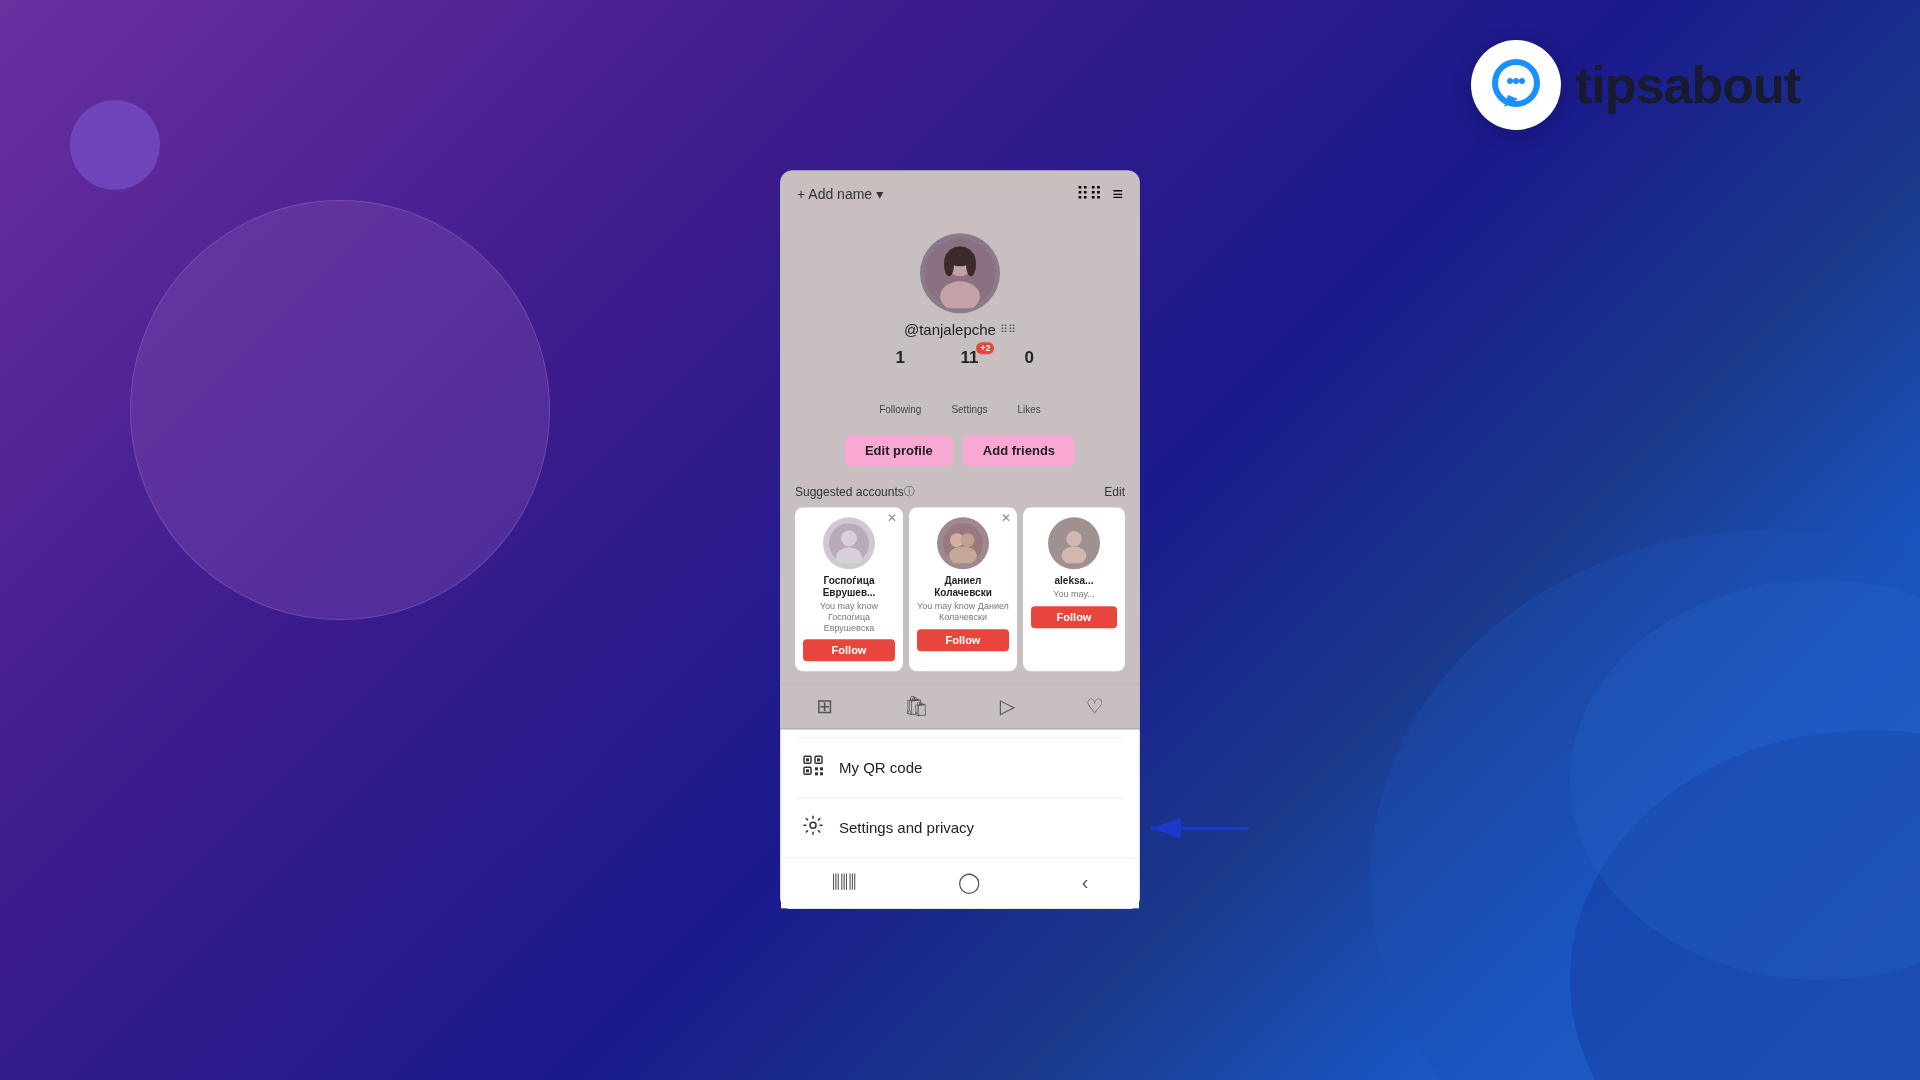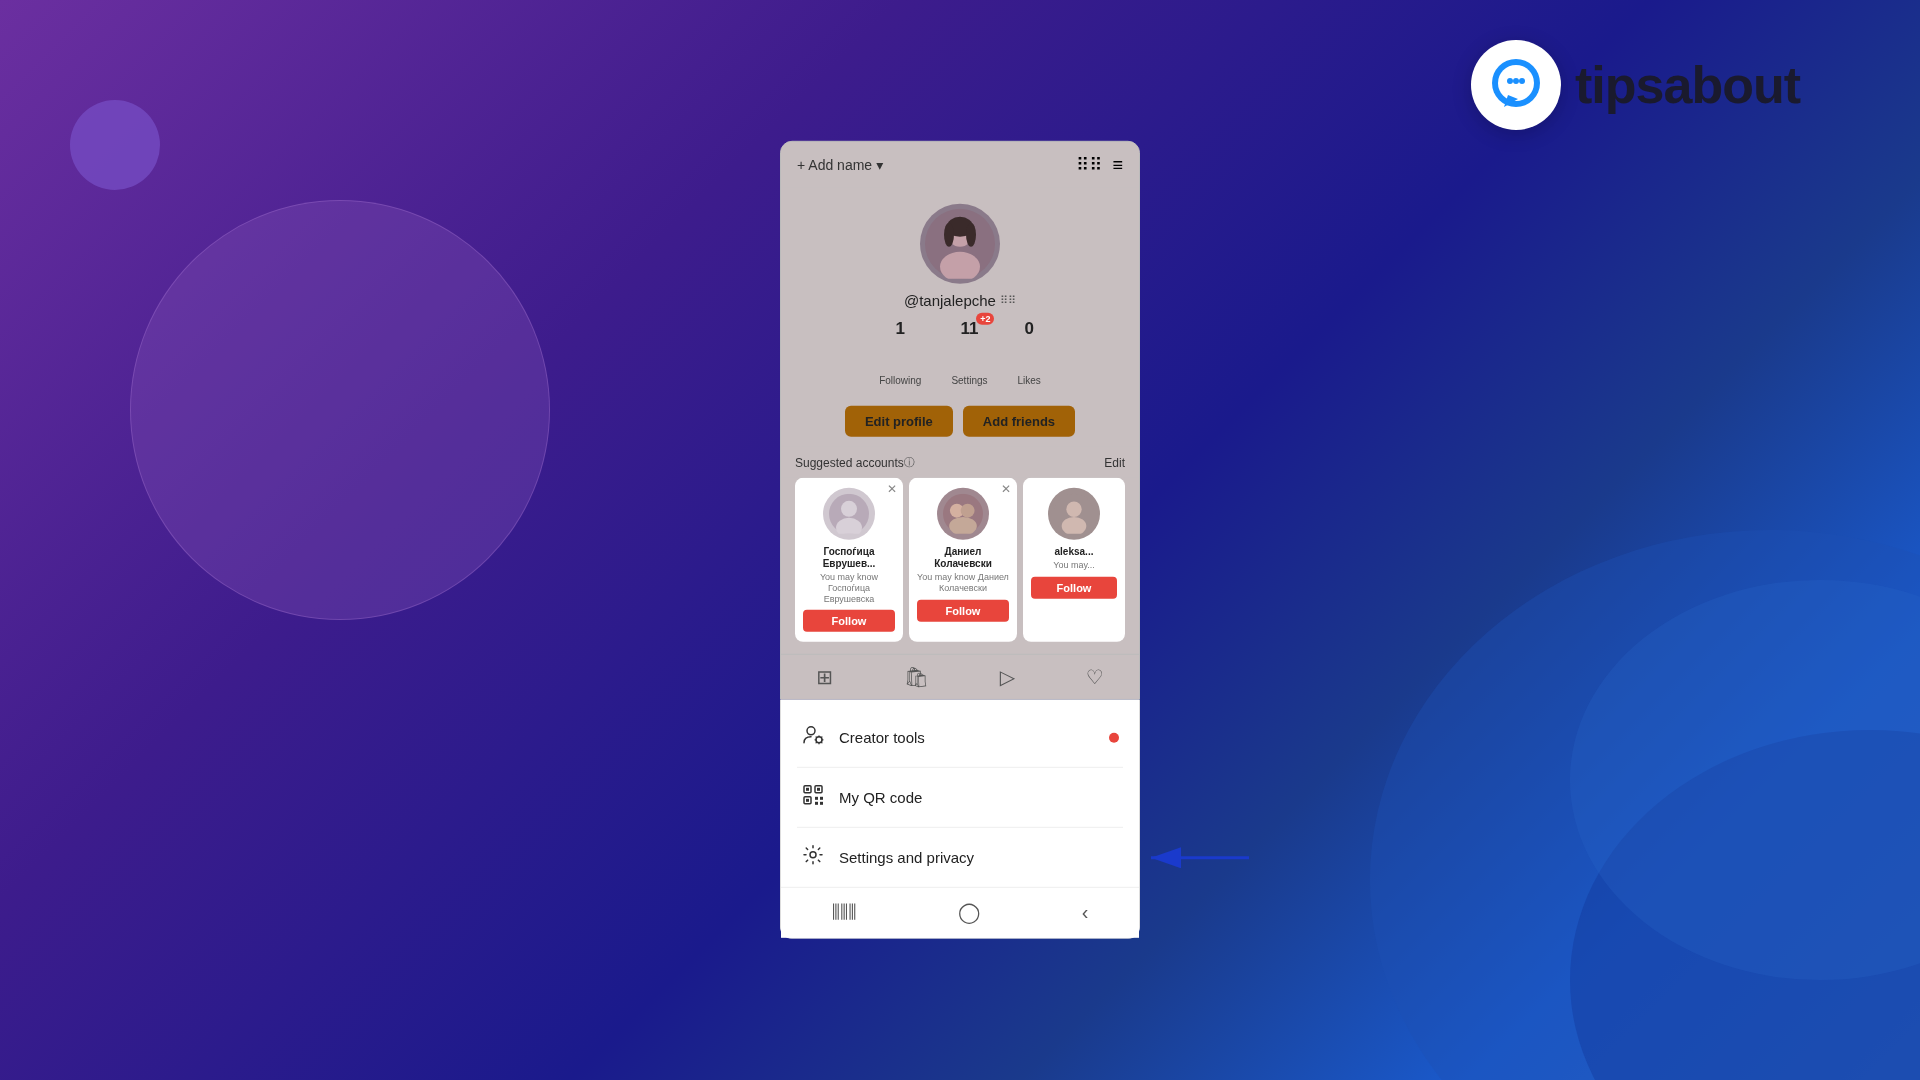--- a/index.html
+++ b/index.html
@@ -196,21 +196,21 @@
       font-size: 10px;
       color: #444;
       margin-top: 36px;
     }
     .profile-buttons {
       display: flex;
       gap: 10px;
       margin: 10px 0;
     }
     .profile-btn {
-      background: #a16207;
+      background: #f9a8d4;
       border: none;
       border-radius: 6px;
       padding: 8px 20px;
       font-size: 13px;
       font-weight: 600;
       color: #222;
       cursor: pointer;
     }
 
     
@@ -528,32 +528,20 @@
     <div class="bottom-nav">
       <span class="nav-icon" style="cursor:pointer;">⊞</span>
       <span class="nav-icon" style="cursor:pointer;">🛍</span>
       <span class="nav-icon" style="cursor:pointer;">▷</span>
       <span class="nav-icon" style="cursor:pointer;">♡</span>
     </div>
   </div>
 
   <div class="menu-drawer">
 
-    <div class="menu-item">
-      <span class="menu-icon">
-        <svg width="22" height="22" viewBox="0 0 22 22" fill="none" xmlns="http://www.w3.org/2000/svg">
-          <circle cx="9" cy="7" r="4" stroke="#333" stroke-width="1.5"></circle>
-          <path d="M2 19c0-4 3-6 7-6" stroke="#333" stroke-width="1.5" stroke-linecap="round"></path>
-          <circle cx="17" cy="16" r="3" stroke="#333" stroke-width="1.5"></circle>
-          <path d="M17 12v1M17 19v1M13 16h1M20 16h1M14.05 13.05l.7.7M19.25 18.25l.7.7M14.05 18.95l.7-.7M19.25 13.75l.7-.7" stroke="#333" stroke-width="1.2" stroke-linecap="round"></path>
-        </svg>
-      </span>
-      <span class="menu-label">Creator tools</span>
-      <span class="menu-dot"></span>
-    </div>
     <div class="menu-divider"></div>
 
     <div class="menu-item">
       <span class="menu-icon">
         <svg width="22" height="22" viewBox="0 0 22 22" fill="none" xmlns="http://www.w3.org/2000/svg">
           <rect x="2" y="2" width="7" height="7" rx="1" stroke="#333" stroke-width="1.5"></rect>
           <rect x="4" y="4" width="3" height="3" fill="#333"></rect>
           <rect x="13" y="2" width="7" height="7" rx="1" stroke="#333" stroke-width="1.5"></rect>
           <rect x="15" y="4" width="3" height="3" fill="#333"></rect>
           <rect x="2" y="13" width="7" height="7" rx="1" stroke="#333" stroke-width="1.5"></rect>

